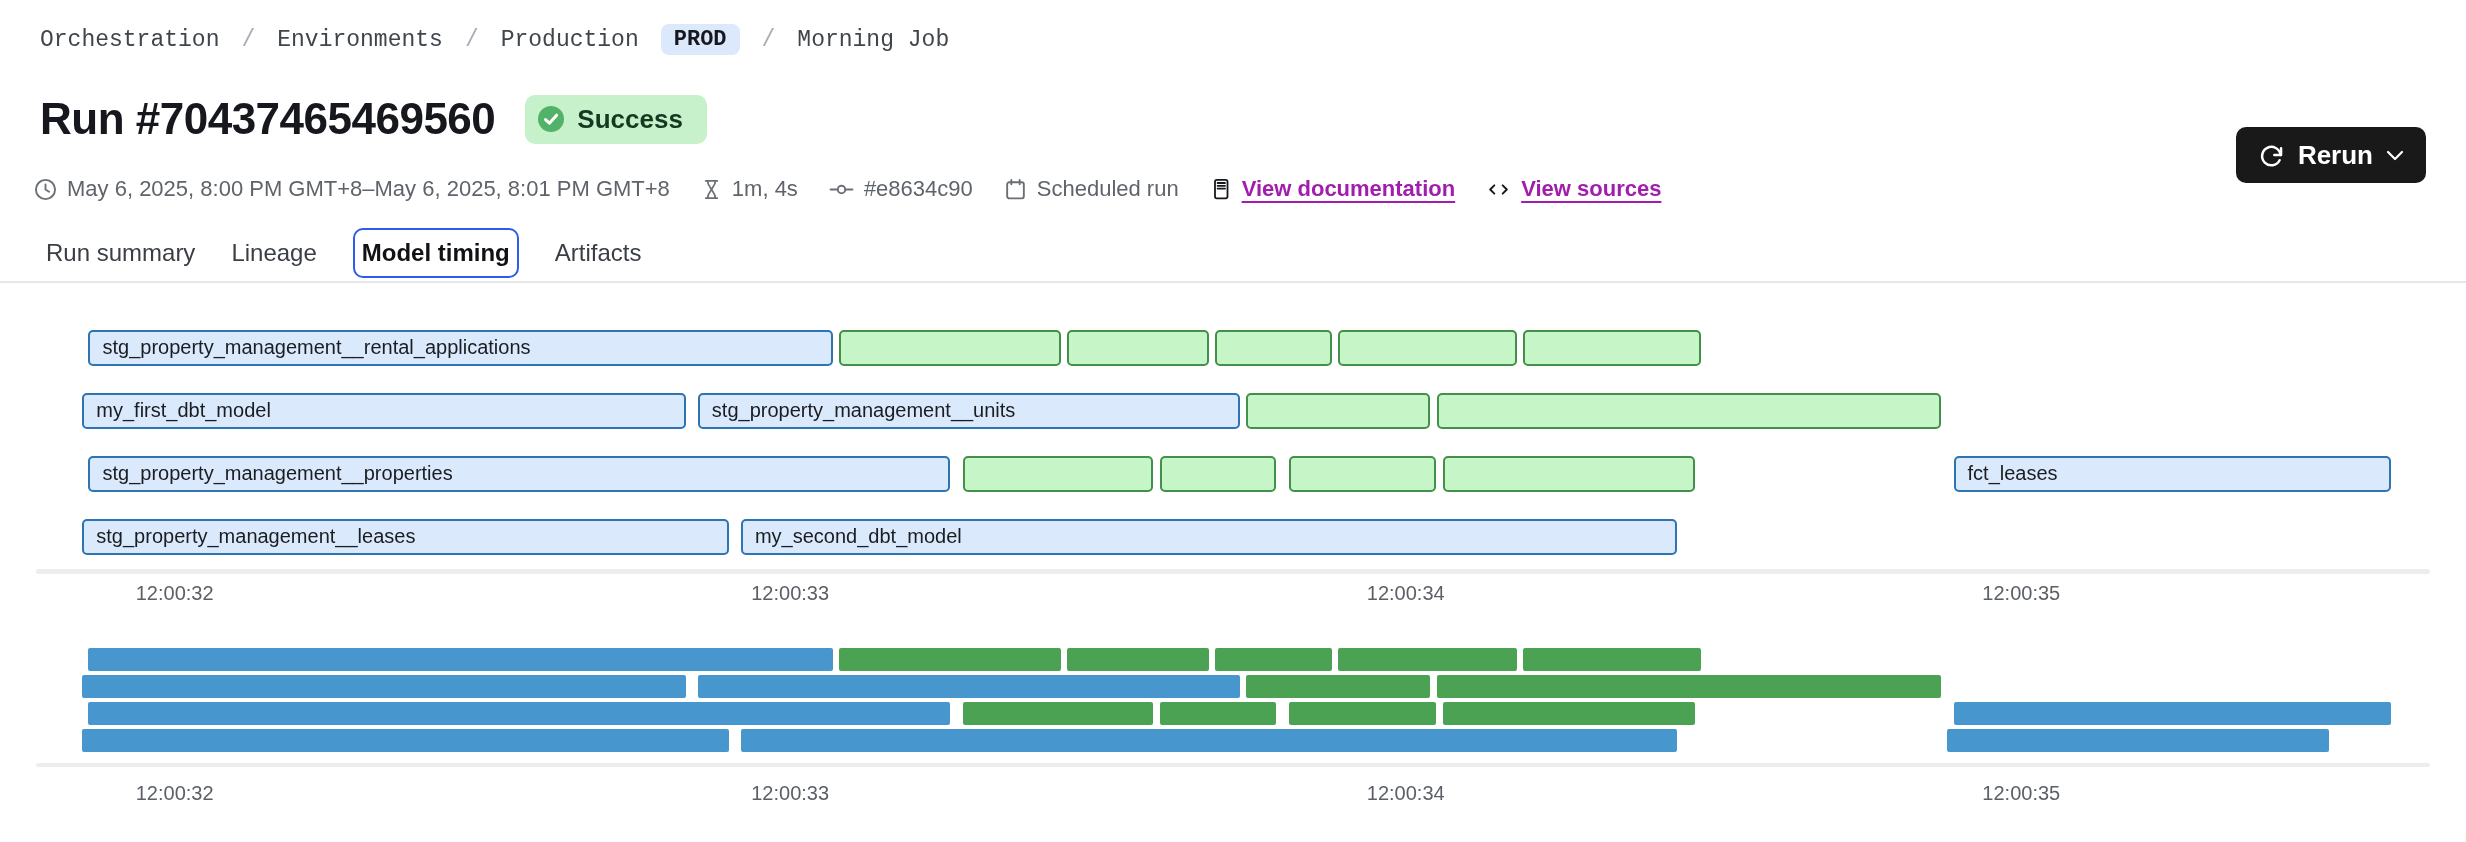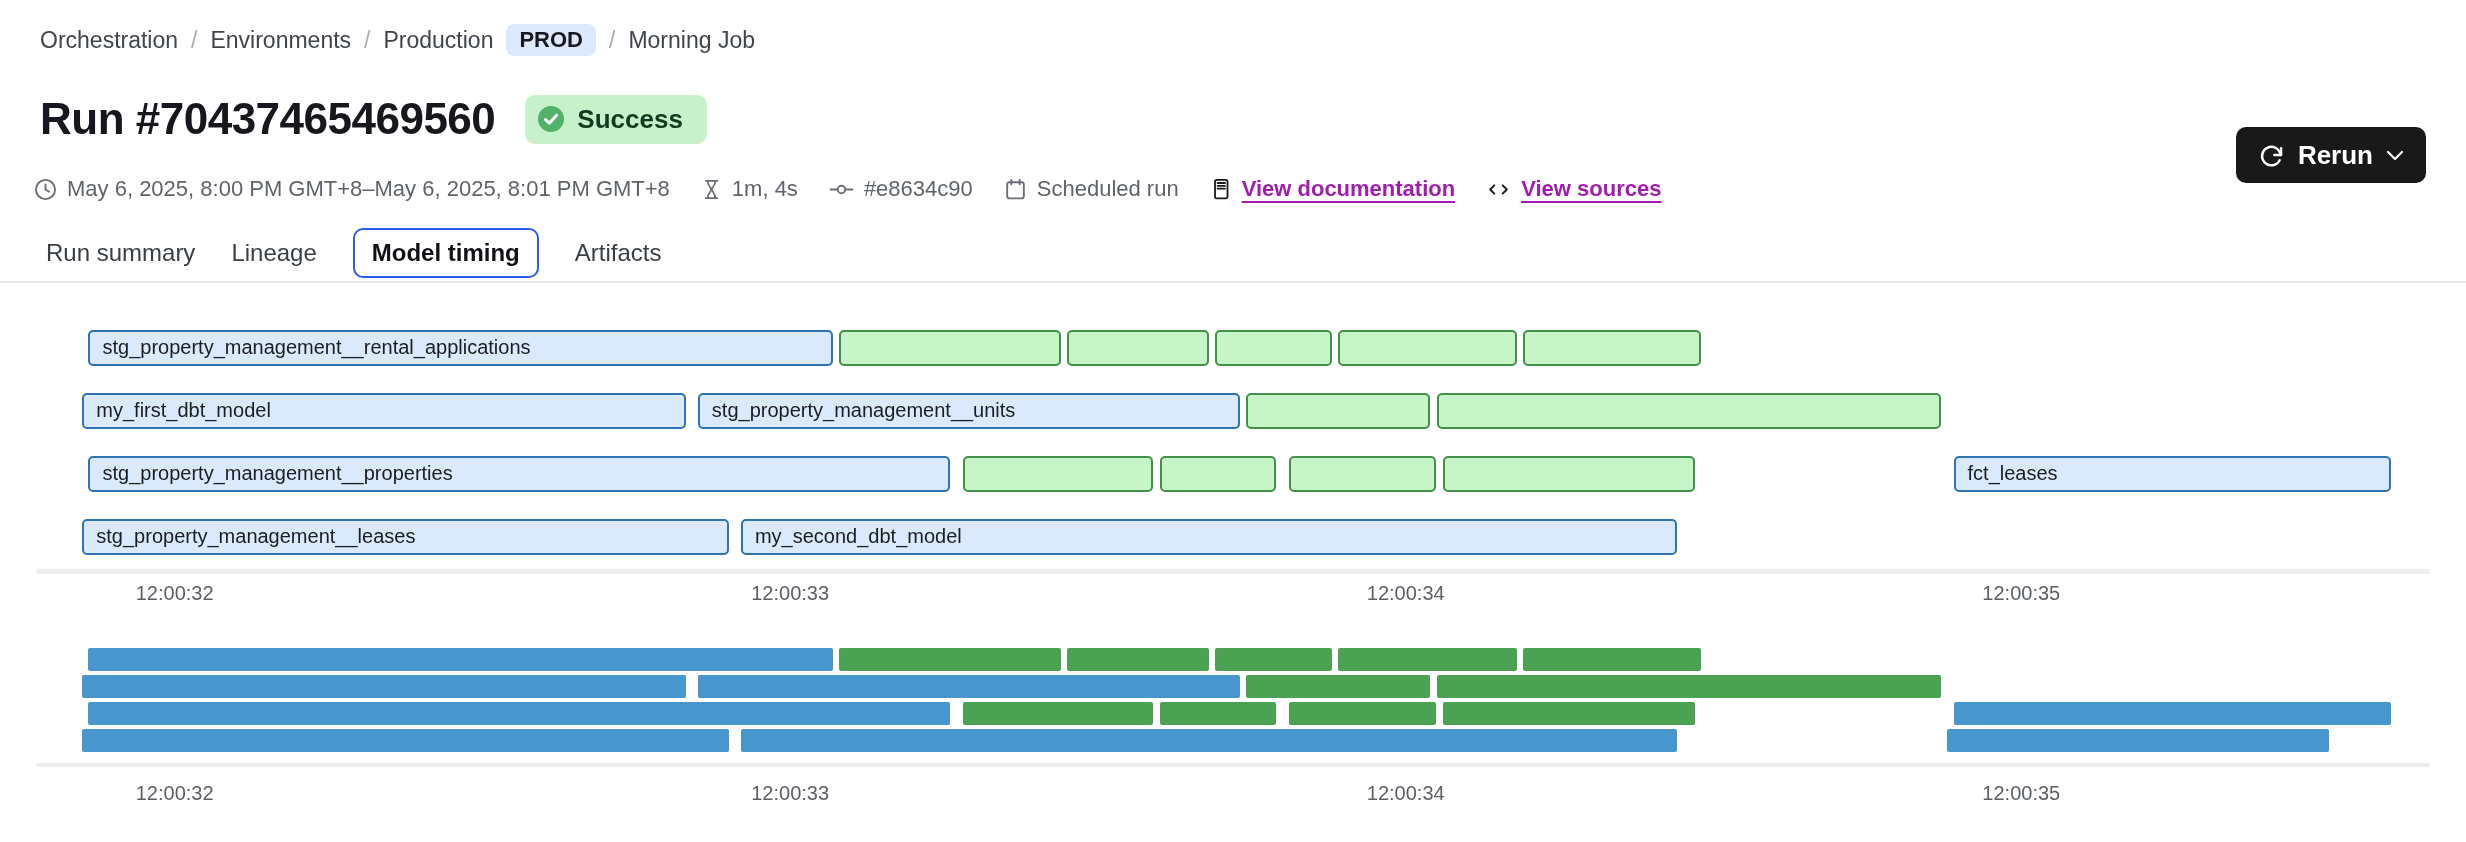--- a/index.html
+++ b/index.html
@@ -3,42 +3,42 @@
 <meta charset="utf-8">
 <style>
   html,body{margin:0;padding:0;}
   body{
     width:2466px;height:842px;position:relative;background:#ffffff;
     font-family:"Liberation Sans",sans-serif;color:#16181d;overflow:hidden;
   }
   svg{display:block;}
 
   
-  .breadcrumb{position:absolute;left:40px;top:24px;display:flex;align-items:center;gap:13px;font-size:23px;color:#40454c;}
+  .breadcrumb{position:absolute;left:40px;top:24px;display:flex;align-items:center;gap:22px;font-size:23px;color:#40454c;font-family:Liberation Mono, monospace;}
   .breadcrumb .sep{color:#a8aeb6;}
   .crumb{cursor:pointer;}
   .env-badge{background:var(--prod_badge_bg);color:#16181d;font-weight:700;font-size:22px;padding:3px 13px;border-radius:8px;}
 
   
   .title-row{position:absolute;left:40px;top:94px;display:flex;align-items:center;gap:30px;}
   .run-title{font-size:44px;font-weight:700;margin:0;letter-spacing:-0.5px;color:#16181d;}
   .status-badge{display:flex;align-items:center;gap:12px;background:var(--success_badge_bg);border-radius:10px;padding:9px 24px 9px 12px;font-size:26px;font-weight:600;color:#153820;}
   .rerun-btn{position:absolute;right:40px;top:127px;height:56px;display:flex;align-items:center;gap:13px;background:var(--rerun_button_bg);color:#fff;border:none;border-radius:10px;padding:0 22px;font-family:"Liberation Sans",sans-serif;font-size:26px;font-weight:700;cursor:pointer;}
 
   
   .meta-row{position:absolute;left:33px;top:176px;display:flex;align-items:center;gap:30px;font-size:22px;color:#5f646b;}
   .meta-item{display:flex;align-items:center;gap:9px;white-space:nowrap;}
   .meta-item svg{stroke:#6a6e75;}
   .meta-link{color:#a21caf;font-weight:600;text-decoration:underline;text-underline-offset:5px;text-decoration-thickness:2px;cursor:pointer;}
   .meta-item.link svg{stroke:#16181d;}
 
   
   .tabs{position:absolute;left:46px;top:228px;display:flex;align-items:center;gap:36px;font-size:24px;color:#3a3f45;}
   .tab{padding:9px 0;font-weight:500;cursor:pointer;white-space:nowrap;}
-  .tab.active{padding:9px 17px;border:2.5px solid var(--accent_blue);border-radius:10px;color:#101216;font-weight:600;}
+  .tab.active{padding:9px 7px;border:2.5px solid var(--accent_blue);border-radius:10px;color:#101216;font-weight:600;}
   .tabs-divider{position:absolute;left:0;right:0;top:281px;height:2px;background:#e6e7e9;}
 
   
   .chart-area{position:absolute;left:70px;width:2376px;}
   #gantt-main{top:330px;height:228px;}
   .gbar{position:absolute;box-sizing:border-box;height:36px;border-radius:5px;}
   .gbar.model{background:var(--bar_blue_fill);border:2px solid var(--bar_blue_border);}
   .gbar.pass{background:var(--bar_green_fill);border:2px solid var(--bar_green_border);}
   .gbar .lbl{display:block;font-size:20px;line-height:31px;color:#1a1d21;padding:0 12px;white-space:nowrap;overflow:hidden;}
   .h-divider{position:absolute;left:36px;right:36px;height:5px;background:#ededee;border-radius:3px;}

